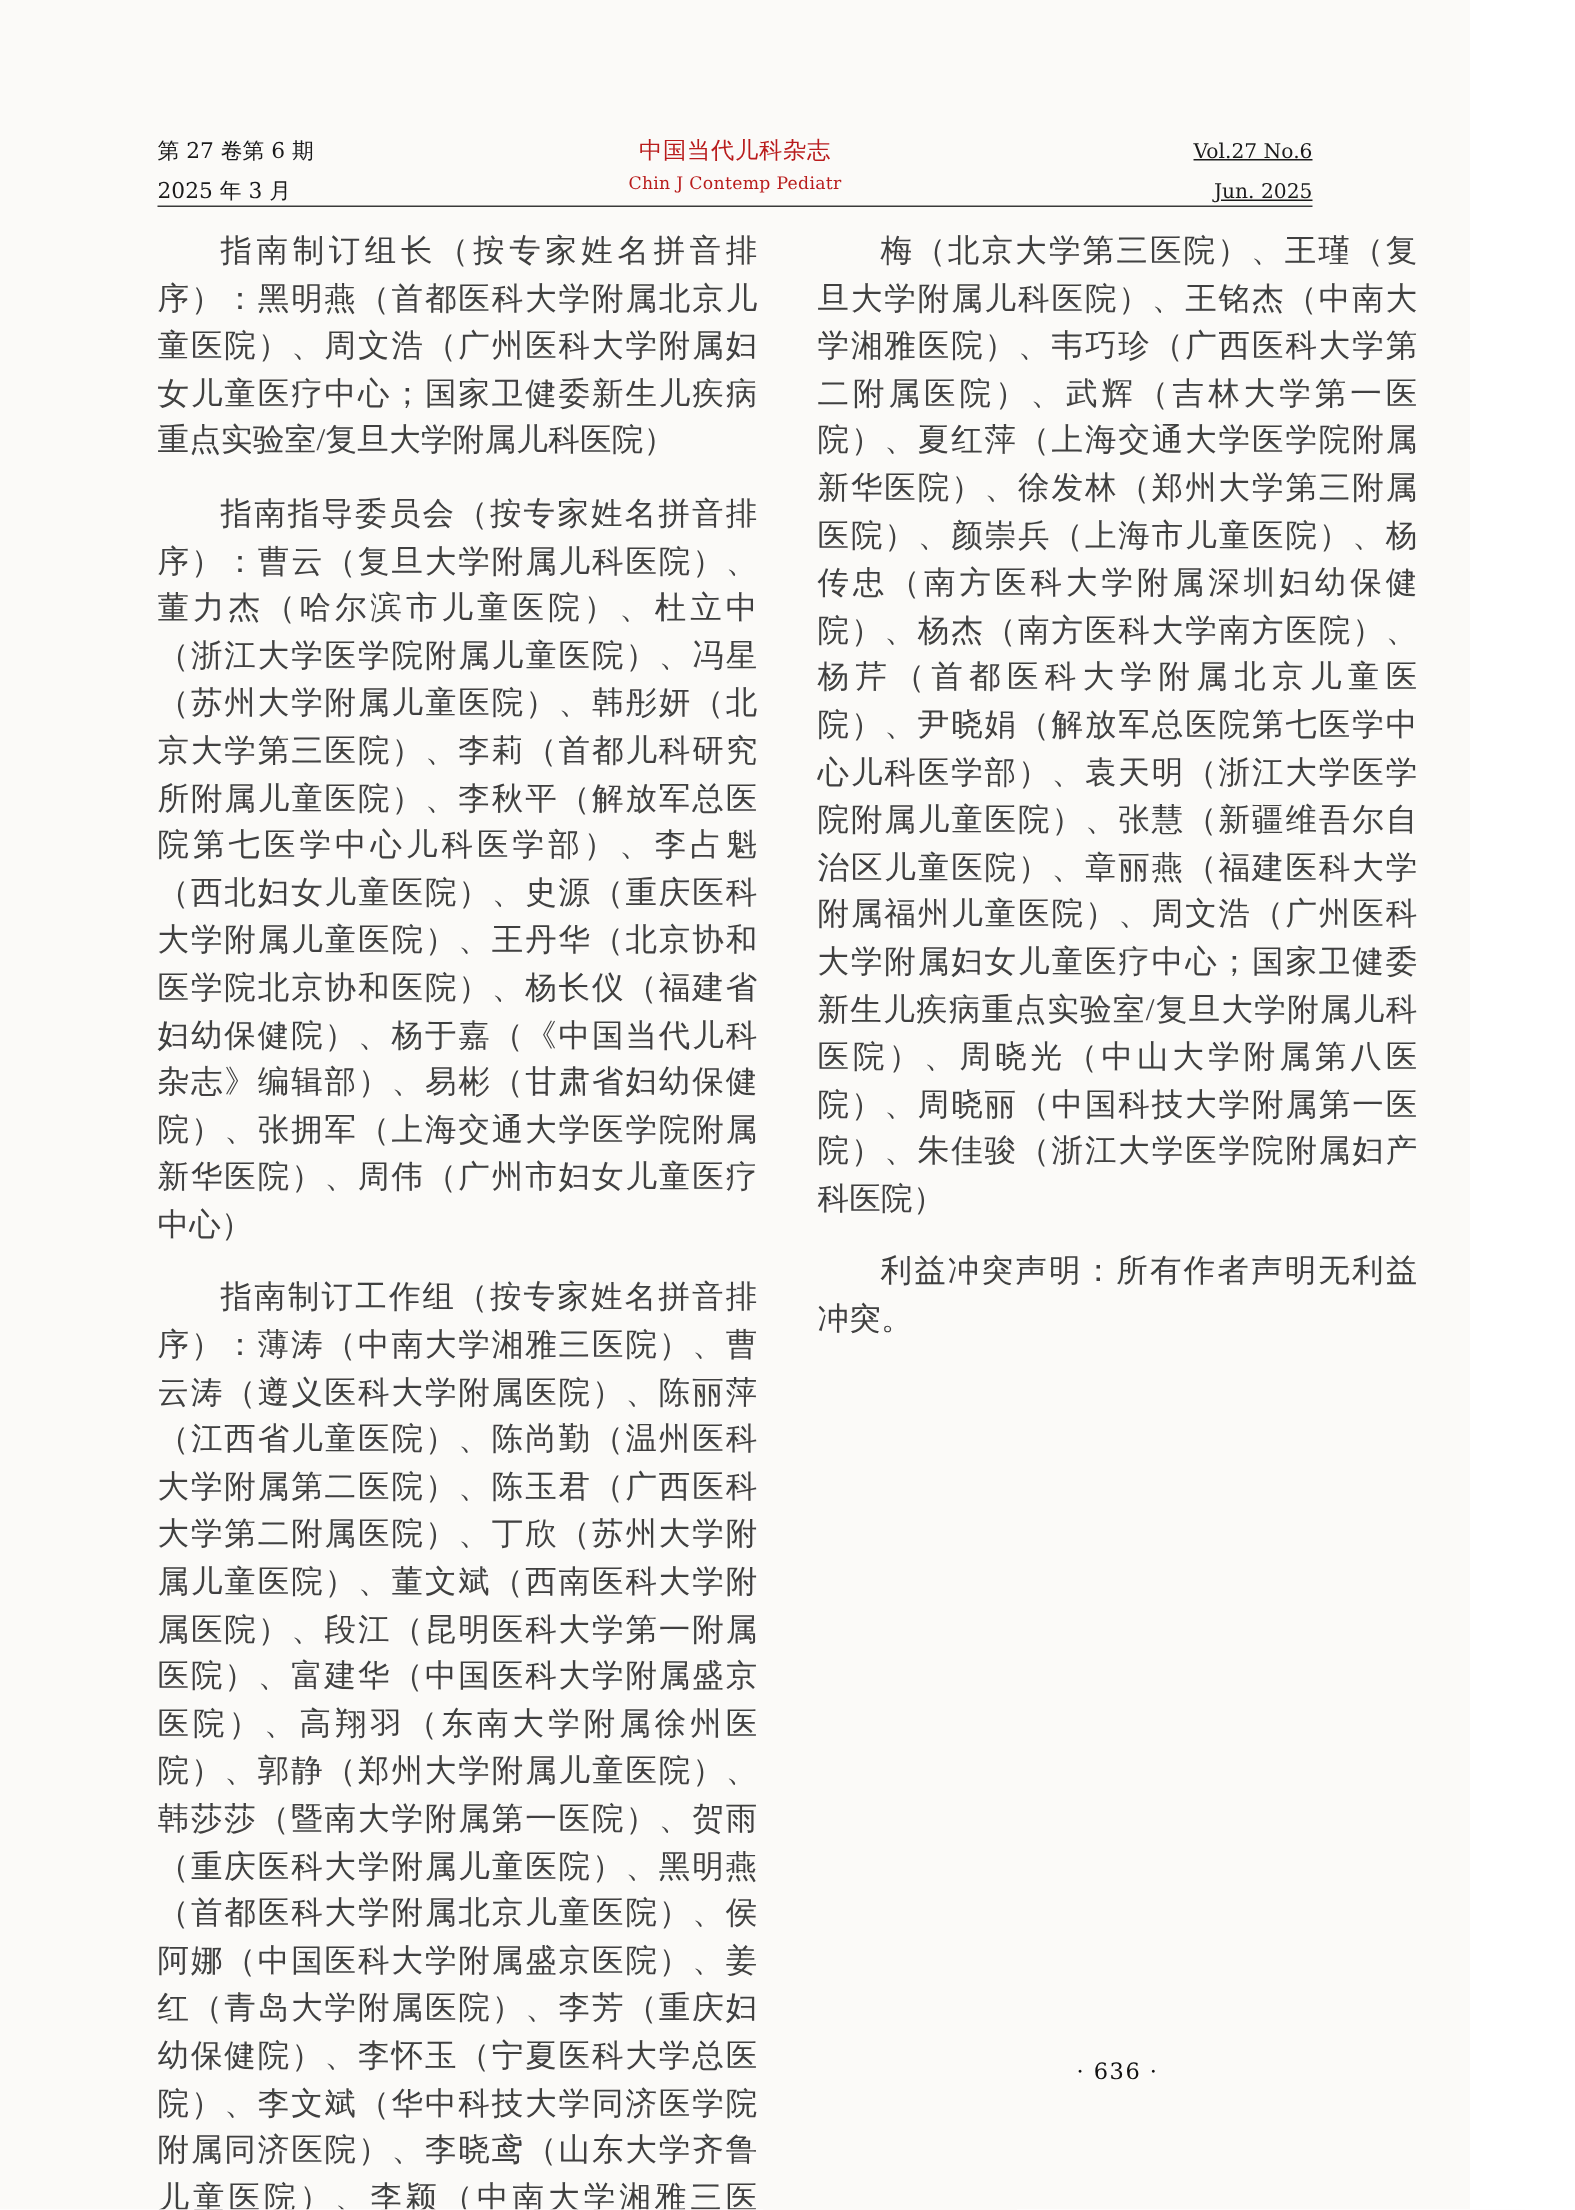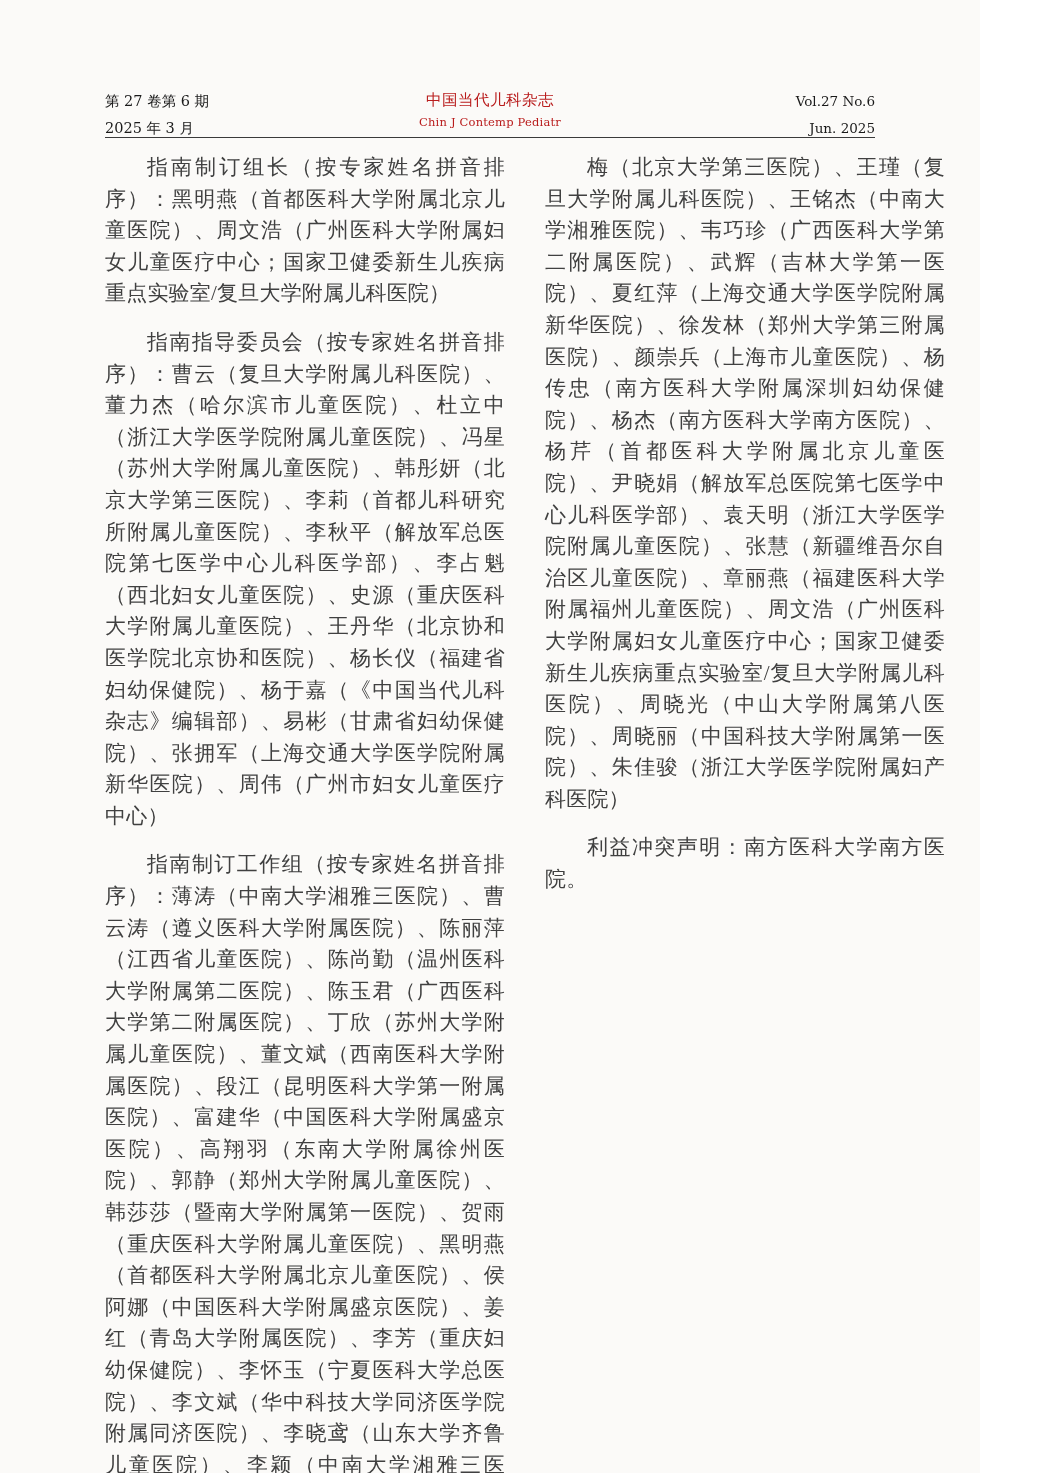--- a/index.html
+++ b/index.html
@@ -54,20 +54,21 @@
     letter-spacing: 0.2px;
   }
   .runhead .right {
     position: absolute;
     right: 0;
     top: 0;
     text-align: right;
     font-size: 13.5px;
     line-height: 27px;
     color: #1a1a1a;
+    text-decoration: underline;
   }
   .runhead .rule {
     position: absolute;
     left: 0;
     right: 0;
     top: 49px;
     border-top: 1px solid #3a3a3a;
   }
   
   .columns {
@@ -133,19 +134,20 @@
   <div class="columns">
 
     <div class="col col-left">
       <p class="para">指南制订组长（按专家姓名拼音排序）：黑明燕（首都医科大学附属北京儿童医院）、周文浩（广州医科大学附属妇女儿童医疗中心；国家卫健委新生儿疾病重点实验室/复旦大学附属儿科医院）</p>
       <p class="para">指南指导委员会（按专家姓名拼音排序）：曹云（复旦大学附属儿科医院）、董力杰（哈尔滨市儿童医院）、杜立中（浙江大学医学院附属儿童医院）、冯星（苏州大学附属儿童医院）、韩彤妍（北京大学第三医院）、李莉（首都儿科研究所附属儿童医院）、李秋平（解放军总医院第七医学中心儿科医学部）、李占魁（西北妇女儿童医院）、史源（重庆医科大学附属儿童医院）、王丹华（北京协和医学院北京协和医院）、杨长仪（福建省妇幼保健院）、杨于嘉（《中国当代儿科杂志》编辑部）、易彬（甘肃省妇幼保健院）、张拥军（上海交通大学医学院附属新华医院）、周伟（广州市妇女儿童医疗中心）</p>
       <p class="para">指南制订工作组（按专家姓名拼音排序）：薄涛（中南大学湘雅三医院）、曹云涛（遵义医科大学附属医院）、陈丽萍（江西省儿童医院）、陈尚勤（温州医科大学附属第二医院）、陈玉君（广西医科大学第二附属医院）、丁欣（苏州大学附属儿童医院）、董文斌（西南医科大学附属医院）、段江（昆明医科大学第一附属医院）、富建华（中国医科大学附属盛京医院）、高翔羽（东南大学附属徐州医院）、郭静（郑州大学附属儿童医院）、韩莎莎（暨南大学附属第一医院）、贺雨（重庆医科大学附属儿童医院）、黑明燕（首都医科大学附属北京儿童医院）、侯阿娜（中国医科大学附属盛京医院）、姜红（青岛大学附属医院）、李芳（重庆妇幼保健院）、李怀玉（宁夏医科大学总医院）、李文斌（华中科技大学同济医学院附属同济医院）、李晓鸢（山东大学齐鲁儿童医院）、李颖（中南大学湘雅三医院）、林振浪（温州医科大学附属第二医院）、刘充德（青海省妇女儿童医院）、刘大鹏（郑州大学附属儿童医院）、刘雅莉（首都医科大学附属北京儿童医院）、马晓路（浙江大学医学院附属儿童医院）、孟瑶（首都医科大学附属北京儿童医院）、母得志（四川大学华西第二医院）、彭小明（湖南省儿童医院）、裘刚（上海市儿童医院）、荣箫（广州市妇女儿童医疗中心）、容志惠（华中科技大学同济医学院附属同济医院）、唐成和（新乡医学院第一附属医院）、童笑</p>
     </div>
 
     <div class="col col-right">
       <p class="para">梅（北京大学第三医院）、王瑾（复旦大学附属儿科医院）、王铭杰（中南大学湘雅医院）、韦巧珍（广西医科大学第二附属医院）、武辉（吉林大学第一医院）、夏红萍（上海交通大学医学院附属新华医院）、徐发林（郑州大学第三附属医院）、颜崇兵（上海市儿童医院）、杨传忠（南方医科大学附属深圳妇幼保健院）、杨杰（南方医科大学南方医院）、杨芹（首都医科大学附属北京儿童医院）、尹晓娟（解放军总医院第七医学中心儿科医学部）、袁天明（浙江大学医学院附属儿童医院）、张慧（新疆维吾尔自治区儿童医院）、章丽燕（福建医科大学附属福州儿童医院）、周文浩（广州医科大学附属妇女儿童医疗中心；国家卫健委新生儿疾病重点实验室/复旦大学附属儿科医院）、周晓光（中山大学附属第八医院）、周晓丽（中国科技大学附属第一医院）、朱佳骏（浙江大学医学院附属妇产科医院）</p>
-      <p class="para">利益冲突声明：南方医科大学南方医院。</p>
+      <p class="para">利益冲突声明：所有作者声明无利益冲突。</p>
     </div>
 
   </div>
 
+  <div class="folio">· 636 ·</div>
 
 </div>
 
 </body></html>

